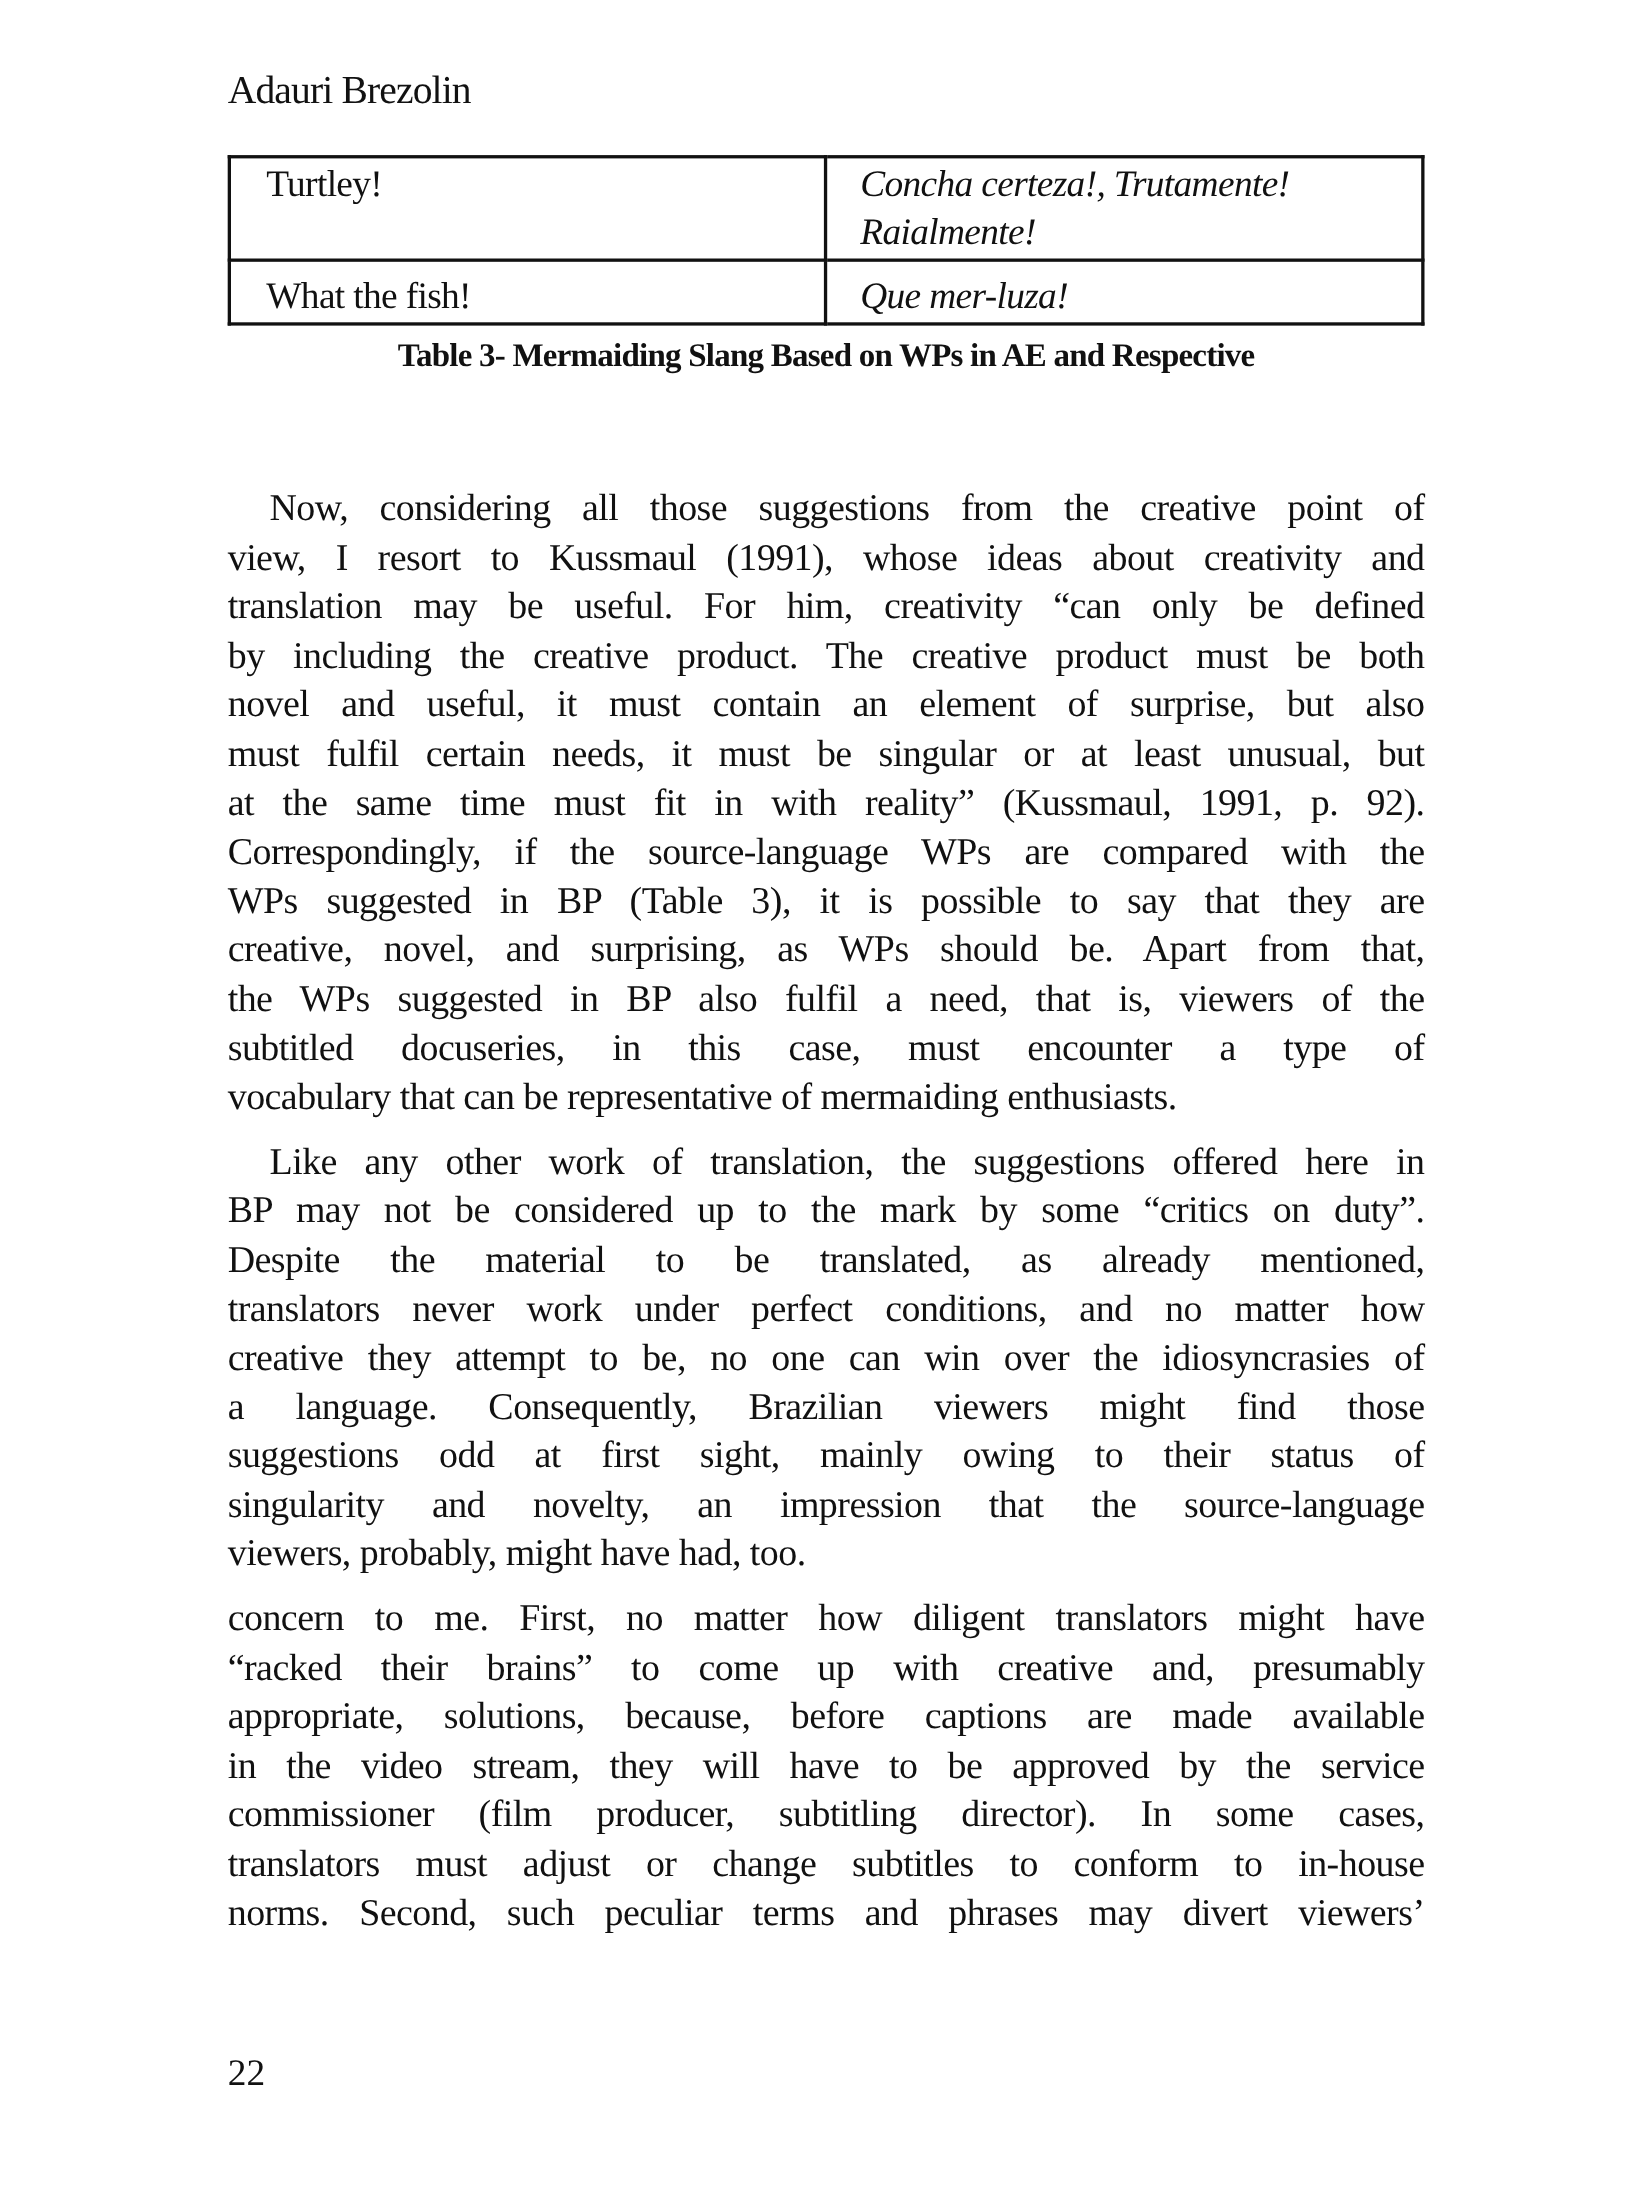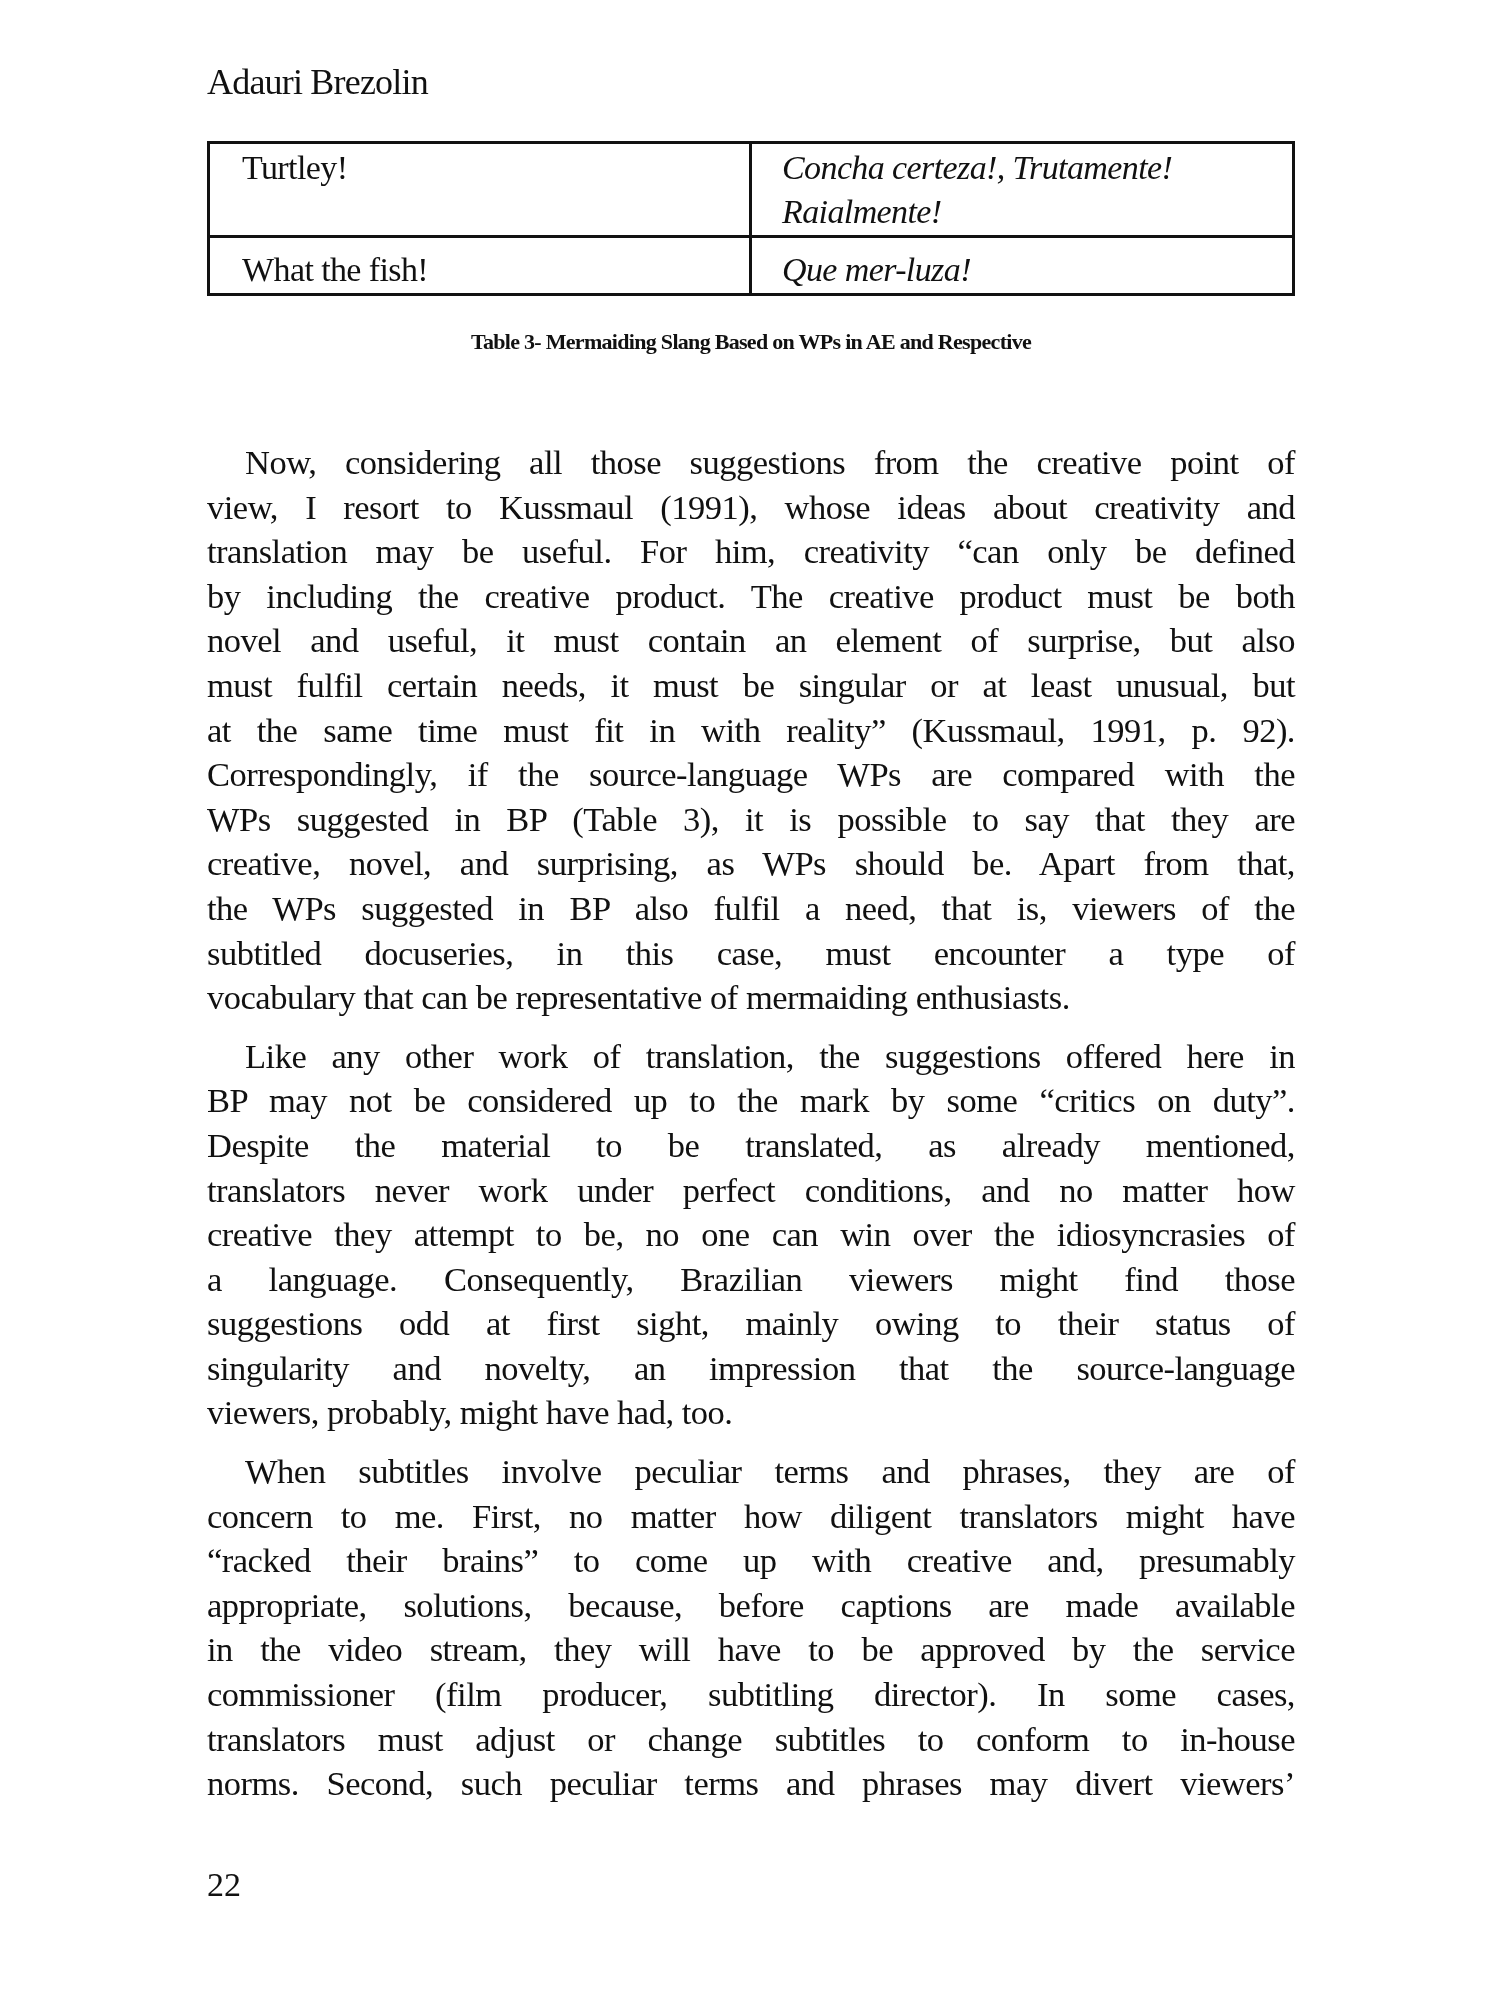--- a/index.html
+++ b/index.html
@@ -45,25 +45,25 @@
       letter-spacing: -0.6px;
       padding: 0 0 0 32px;
     }
     .slang-table td.col-ae { width: 507px; }
     .slang-table td.col-bp { font-style: italic; padding-left: 30px; }
     .slang-table tr.row-1 td { height: 89px; padding-top: 2px; }
     .slang-table tr.row-2 td { height: 44px; padding-top: 11px; line-height: 42px; }
     .caption {
       position: absolute;
       left: 0;
-      top: 262px;
+      top: 244px;
       width: 1088px;
       text-align: center;
       font-weight: bold;
-      font-size: 22px;
+      font-size: 30px;
       line-height: 40px;
       letter-spacing: -0.7px;
     }
     .caption .cap-line { display: block; }
     .body-text {
       position: absolute;
       left: 0;
       top: 380px;
       width: 1088px;
       font-size: 34.5px;
@@ -141,21 +141,20 @@
       <span class="line">BP may not be considered up to the mark by some “critics on duty”.</span>
       <span class="line">Despite the material to be translated, as already mentioned,</span>
       <span class="line">translators never work under perfect conditions, and no matter how</span>
       <span class="line">creative they attempt to be, no one can win over the idiosyncrasies of</span>
       <span class="line">a language. Consequently, Brazilian viewers might find those</span>
       <span class="line">suggestions odd at first sight, mainly owing to their status of</span>
       <span class="line">singularity and novelty, an impression that the source-language</span>
       <span class="line last">viewers, probably, might have had, too.</span>
     </div>
     <div class="para">
-      <span class="line indent">When subtitles involve peculiar terms and phrases, they are of</span>
       <span class="line">concern to me. First, no matter how diligent translators might have</span>
       <span class="line">“racked their brains” to come up with creative and, presumably</span>
       <span class="line">appropriate, solutions, because, before captions are made available</span>
       <span class="line">in the video stream, they will have to be approved by the service</span>
       <span class="line">commissioner (film producer, subtitling director). In some cases,</span>
       <span class="line">translators must adjust or change subtitles to conform to in-house</span>
       <span class="line">norms. Second, such peculiar terms and phrases may divert viewers’</span>
     </div>
   </div>
 

